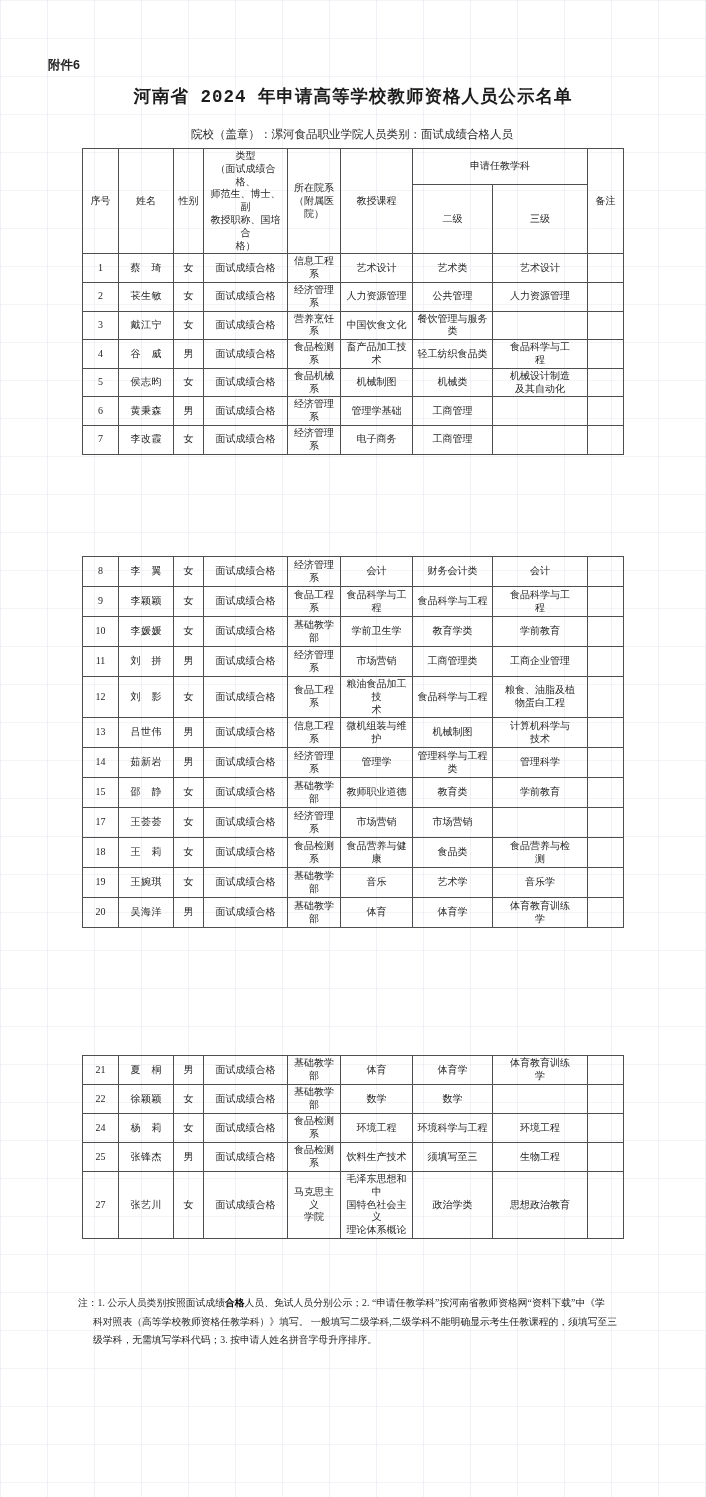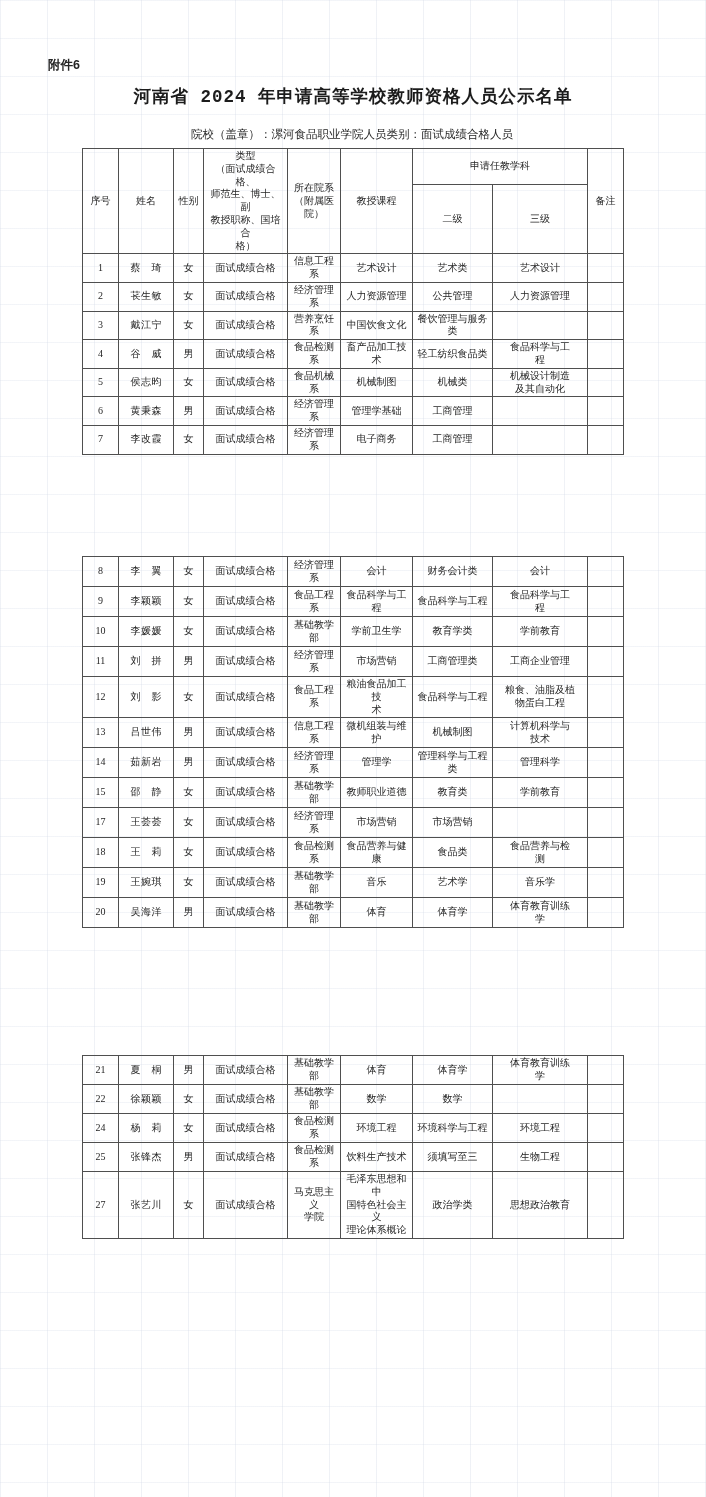--- a/index.html
+++ b/index.html
@@ -387,14 +387,21 @@
           <td>毛泽东思想和中
 国特色社会主义
 理论体系概论</td>
           <td>政治学类</td>
           <td>思想政治教育</td>
           <td></td>
         </tr>
       </tbody>
   </table>
 
+  <div class="notes">
+    <div class="nline">
+      <span>注：</span><span>1. 公示人员类别按照面试成绩</span><span class="note-bold">合格</span><span>人员、免试人员分别公示；2. “申请任教学科”按河南省教师资格网“资料下载”中《学</span>
+    </div>
+    <div class="nline indent">科对照表（高等学校教师资格任教学科）》填写。 一般填写二级学科,二级学科不能明确显示考生任教课程的，须填写至三</div>
+    <div class="nline indent">级学科，无需填写学科代码；3. 按申请人姓名拼音字母升序排序。</div>
+  </div>
 
 </div>
 
 </body></html>

